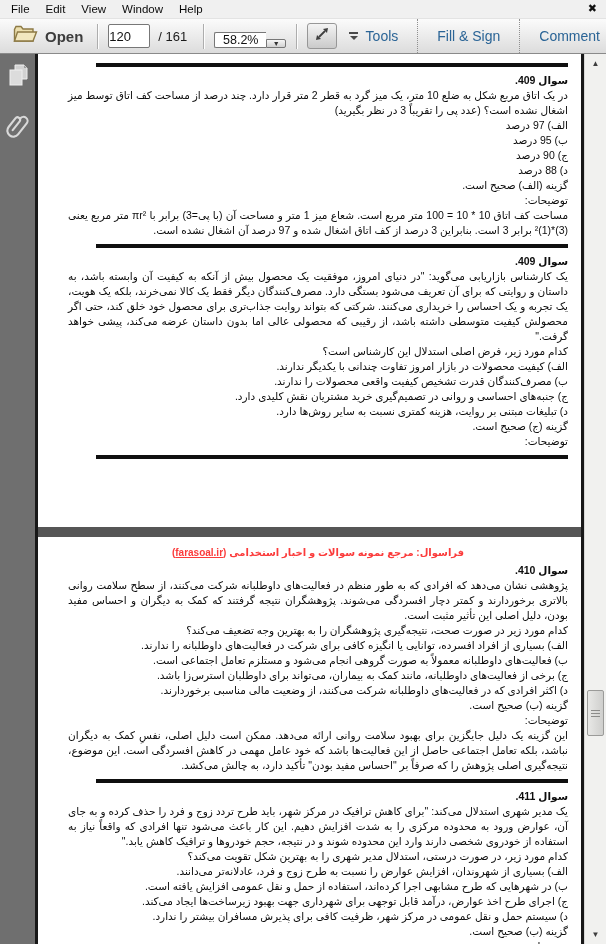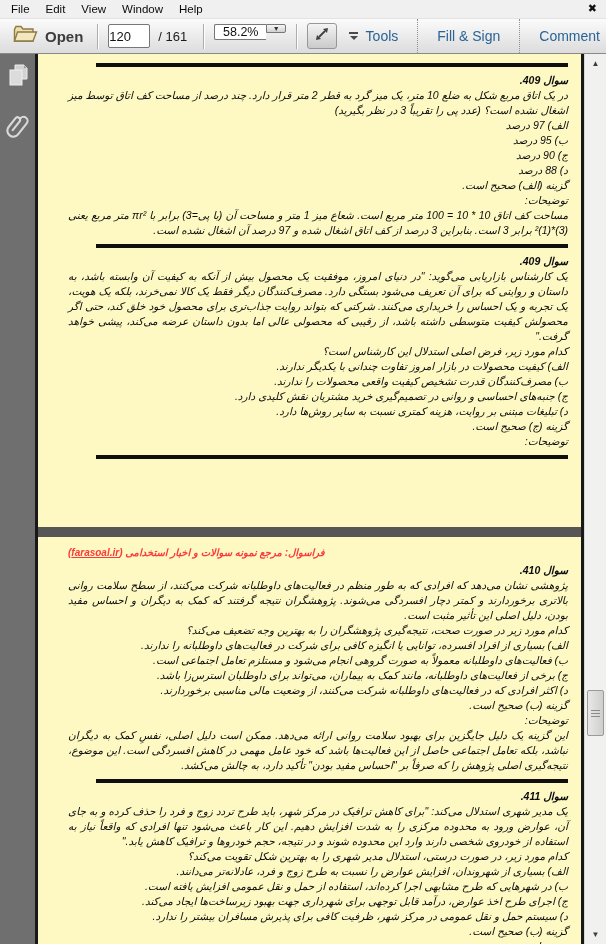--- a/index.html
+++ b/index.html
@@ -16,21 +16,21 @@
   
   .toolbar { height:35px; flex:0 0 auto; background:linear-gradient(#fbfbfb,#dcdcdc);
              border-bottom:1px solid #8a8a8a; display:flex; align-items:center;
              padding:0 0 0 9px; overflow:hidden; white-space:nowrap; }
   .open-btn { display:flex; align-items:center; gap:7px; padding:3px 4px; }
   .open-label { font-size:15px; font-weight:bold; color:#3c3c3c; }
   .vsep { width:1px; height:25px; background:#adadad; margin:0 10px; box-shadow:1px 0 0 #fdfdfd; flex:0 0 auto; }
   .page-input { width:42px; height:24px; border:1px solid #777; border-radius:2px; background:#fff;
                 font-size:13px; text-align:left; color:#111; font-family:inherit; }
   .page-total { font-size:13px; color:#1a1a1a; margin:0 6px 0 8px; }
-  .zoom-combo { display:flex; align-items:flex-start; height:24px; }
+  .zoom-combo { display:flex; align-items:flex-end; height:24px; }
   .zoom-input { width:52px; border:1px solid #777; border-right:none; border-radius:2px 0 0 2px;
                 background:#fff; font-size:12.5px; text-align:center; color:#111; font-family:inherit; }
   .zoom-drop { width:20px; border:1px solid #777; border-radius:0 2px 2px 0;
                background:linear-gradient(#f6f6f6,#d2d2d2); display:flex; align-items:center;
                justify-content:center; font-size:7px; color:#333; }
   .fit-btn { width:30px; height:26px; border:1px solid #979797; border-radius:3px;
              background:linear-gradient(#f4f4f4,#cacaca); display:flex; align-items:center;
              justify-content:center; }
   .over-chevron { margin-left:12px; display:flex; flex-direction:column; align-items:center; gap:2px; }
   .over-chevron .bar { width:9px; height:2px; background:#4a4a4a; }
@@ -41,32 +41,32 @@
   .dotsep { height:100%; border-left:1px dotted #8f8f8f; margin:0 13px; }
 
   
   .main { flex:1 1 auto; display:flex; min-height:0; }
   .sidepanel { width:35px; background:#6f6f6f; flex:0 0 auto; display:flex; flex-direction:column;
                align-items:center; padding-top:9px; }
   .side-btn { width:28px; height:30px; display:flex; align-items:center; justify-content:center; }
   .side-btn + .side-btn { margin-top:22px; }
   .docviewport { flex:1 1 auto; min-width:0; border-left:3px solid #181818; border-right:3px solid #181818;
                  background:#565656; display:flex; flex-direction:column; overflow:hidden; }
-  .pdfpage { background:#fef9c3; overflow:hidden; padding:3px 13px 0 30px;font-style:italic; }
+  .pdfpage { background:#ffffff; overflow:hidden; padding:3px 13px 0 30px; }
   .page-1 { height:473px; flex:0 0 auto; }
   .page-gap { height:10px; background:#565656; flex:0 0 auto; }
   .page-2 { flex:1 1 auto; }
 
   
   .pdfpage { direction:rtl; }
   .qline { font-size:10.5px; line-height:15px; color:#0c0c0c; text-align:justify; }
   .qtitle { font-weight:bold; }
   .qdivider { height:4px; background:#0f0f0f; margin:6px 0 6px 28px; }
   .watermark { font-size:10px; line-height:15px; font-weight:bold; color:#fb3b3b;
-               text-align:left; padding:5px 0 3px 0; }
+               text-align:center; padding:5px 0 3px 0; }
   .watermark .wlink { text-decoration:underline; }
 
   
   .scrollbar { width:22px; flex:0 0 auto; background:#f1f1ef; border-left:1px solid #d8d8d6; position:relative; }
   .scroll-arrow { position:absolute; left:0; width:100%; text-align:center; font-size:8px; color:#3d3d3d; }
   .scroll-up { top:5px; }
   .scroll-down { bottom:5px; }
   .scroll-thumb { position:absolute; left:2px; width:17px; top:636px; height:46px;
                   background:linear-gradient(90deg,#e8e8e6,#cfcfcd); border:1px solid #9b9b99; border-radius:2px;
                   display:flex; flex-direction:column; align-items:center; justify-content:center; gap:2px; }

